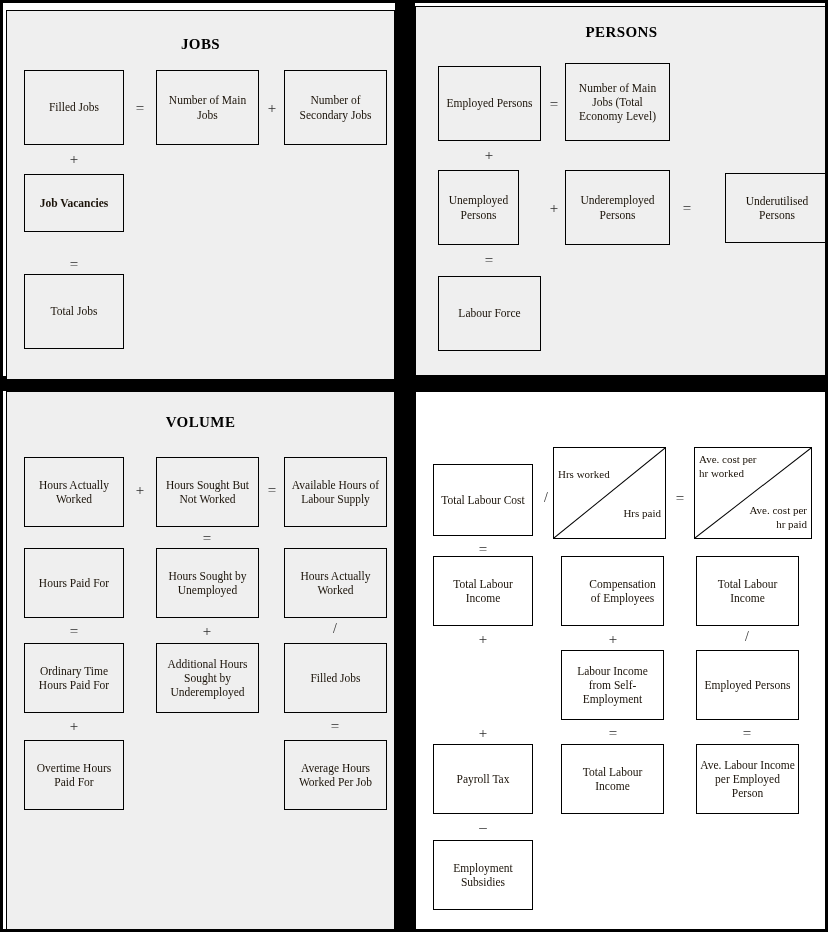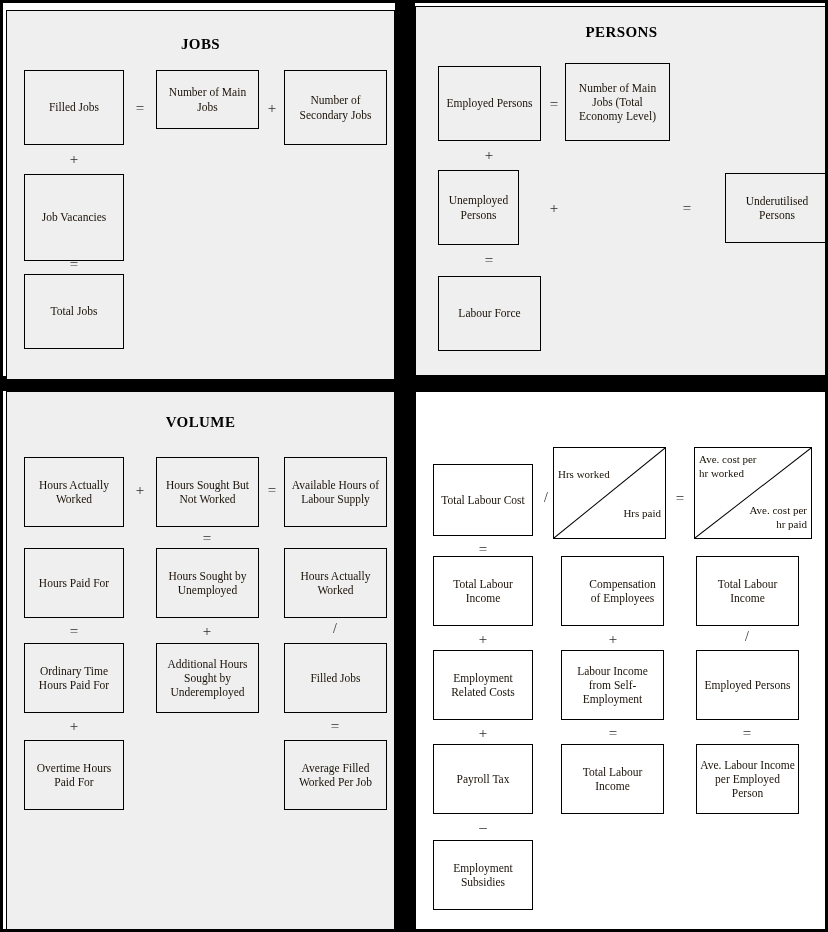--- a/index.html
+++ b/index.html
@@ -107,42 +107,43 @@
 <div id="page">
 
   <div class="divider" id="div-vert"></div>
   <div class="divider" id="div-horz"></div>
 
   <div class="quad gray" id="q-jobs">
     <div class="quad-title" style="top:25px;">JOBS</div>
 
     <div class="box" style="left:17px;  top:59px;  width:100px; height:75px;">Filled Jobs</div>
     <div class="op" style="left:124px; top:90px;">=</div>
-    <div class="box" style="left:149px; top:59px;  width:103px; height:59px;">Number of Main Jobs</div>
+    <div class="box" style="left:149px; top:59px;  width:103px; height:75px;">Number of Main Jobs</div>
     <div class="op" style="left:256px; top:90px;">+</div>
     <div class="box" style="left:277px; top:59px;  width:103px; height:75px;">Number of Secondary Jobs</div>
 
     <div class="op" style="left:58px;  top:141px;">+</div>
-    <div class="box" style="left:17px;  top:163px; width:100px; height:87px;">Job Vacancies</div>
+    <div class="box" style="left:17px;  top:163px; width:100px; height:58px;font-weight:bold;">Job Vacancies</div>
 
     <div class="op" style="left:58px;  top:246px;">=</div>
     <div class="box" style="left:17px;  top:263px; width:100px; height:75px;">Total Jobs</div>
   </div>
 
   <div class="quad gray" id="q-persons">
     <div class="quad-title" style="top:17px;">PERSONS</div>
 
     <div class="box" style="left:22px;  top:59px;  width:103px; height:75px;">Employed Persons</div>
     <div class="op" style="left:129px; top:90px;">=</div>
     <div class="box" style="left:149px; top:56px;  width:105px; height:78px;">Number of Main Jobs (Total Economy Level)</div>
 
     <div class="op" style="left:64px;  top:141px;">+</div>
 
     <div class="box" style="left:22px;  top:163px; width:81px; height:75px;">Unemployed Persons</div>
     <div class="op" style="left:129px; top:194px;">+</div>
+    <div class="box" style="left:149px; top:163px; width:105px; height:75px;">Underemployed Persons</div>
     <div class="op" style="left:262px; top:194px;">=</div>
     <div class="box" style="left:285px; top:166px; width:104px; height:70px;margin-left:24px;">Underutilised Persons</div>
 
     <div class="op" style="left:64px;  top:246px;">=</div>
     <div class="box" style="left:22px;  top:269px; width:103px; height:75px;">Labour Force</div>
   </div>
 
   <div class="quad gray" id="q-volume">
     <div class="quad-title" style="top:22px;">VOLUME</div>
 
@@ -162,21 +163,21 @@
     <div class="op slash" style="left:319px; top:230px;">/</div>
 
     <div class="box" style="left:17px;  top:251px; width:100px; height:70px;">Ordinary Time Hours Paid For</div>
     <div class="box" style="left:149px; top:251px; width:103px; height:70px;">Additional Hours Sought by Underemployed</div>
     <div class="box" style="left:277px; top:251px; width:103px; height:70px;">Filled Jobs</div>
 
     <div class="op" style="left:58px;  top:327px;">+</div>
     <div class="op" style="left:319px; top:327px;">=</div>
 
     <div class="box" style="left:17px;  top:348px; width:100px; height:70px;">Overtime Hours Paid For</div>
-    <div class="box" style="left:277px; top:348px; width:103px; height:70px;">Average Filled Worked Per Job</div>
+    <div class="box" style="left:277px; top:348px; width:103px; height:70px;">Average Hours Worked Per Job</div>
   </div>
 
   <div class="quad white" id="q-payments">
     <div class="quad-title" style="top:22px;margin-top:36px;">PAYMENTS</div>
 
     <div class="box" style="left:17px;  top:72px;  width:100px; height:72px;">Total Labour Cost</div>
     <div class="op slash" style="left:121px; top:99px;">/</div>
 
     <div class="splitbox" style="left:137px; top:55px; width:113px; height:92px;">
       <svg class="diag" viewBox="0 0 113 92" preserveAspectRatio="none">
@@ -201,21 +202,20 @@
     <div class="op" style="left:58px;  top:150px;">=</div>
 
     <div class="box" style="left:17px;  top:164px; width:100px; height:70px;">Total Labour Income</div>
     <div class="box" style="left:145px; top:164px; width:103px; height:70px;padding-left:23px;">Compensation of Employees</div>
     <div class="box" style="left:280px; top:164px; width:103px; height:70px;">Total Labour Income</div>
 
     <div class="op" style="left:58px;  top:240px;">+</div>
     <div class="op" style="left:188px; top:240px;">+</div>
     <div class="op slash" style="left:322px; top:238px;">/</div>
 
-    <div class="box" style="left:17px;  top:258px; width:100px; height:70px;">Employment Related Costs</div>
     <div class="box" style="left:145px; top:258px; width:103px; height:70px;">Labour Income from Self-Employment</div>
     <div class="box" style="left:280px; top:258px; width:103px; height:70px;">Employed Persons</div>
 
     <div class="op" style="left:58px;  top:334px;">+</div>
     <div class="op" style="left:188px; top:334px;">=</div>
     <div class="op" style="left:322px; top:334px;">=</div>
 
     <div class="box" style="left:17px;  top:352px; width:100px; height:70px;">Payroll Tax</div>
     <div class="box" style="left:145px; top:352px; width:103px; height:70px;">Total Labour Income</div>
     <div class="box" style="left:280px; top:352px; width:103px; height:70px;">Ave. Labour Income per Employed Person</div>

